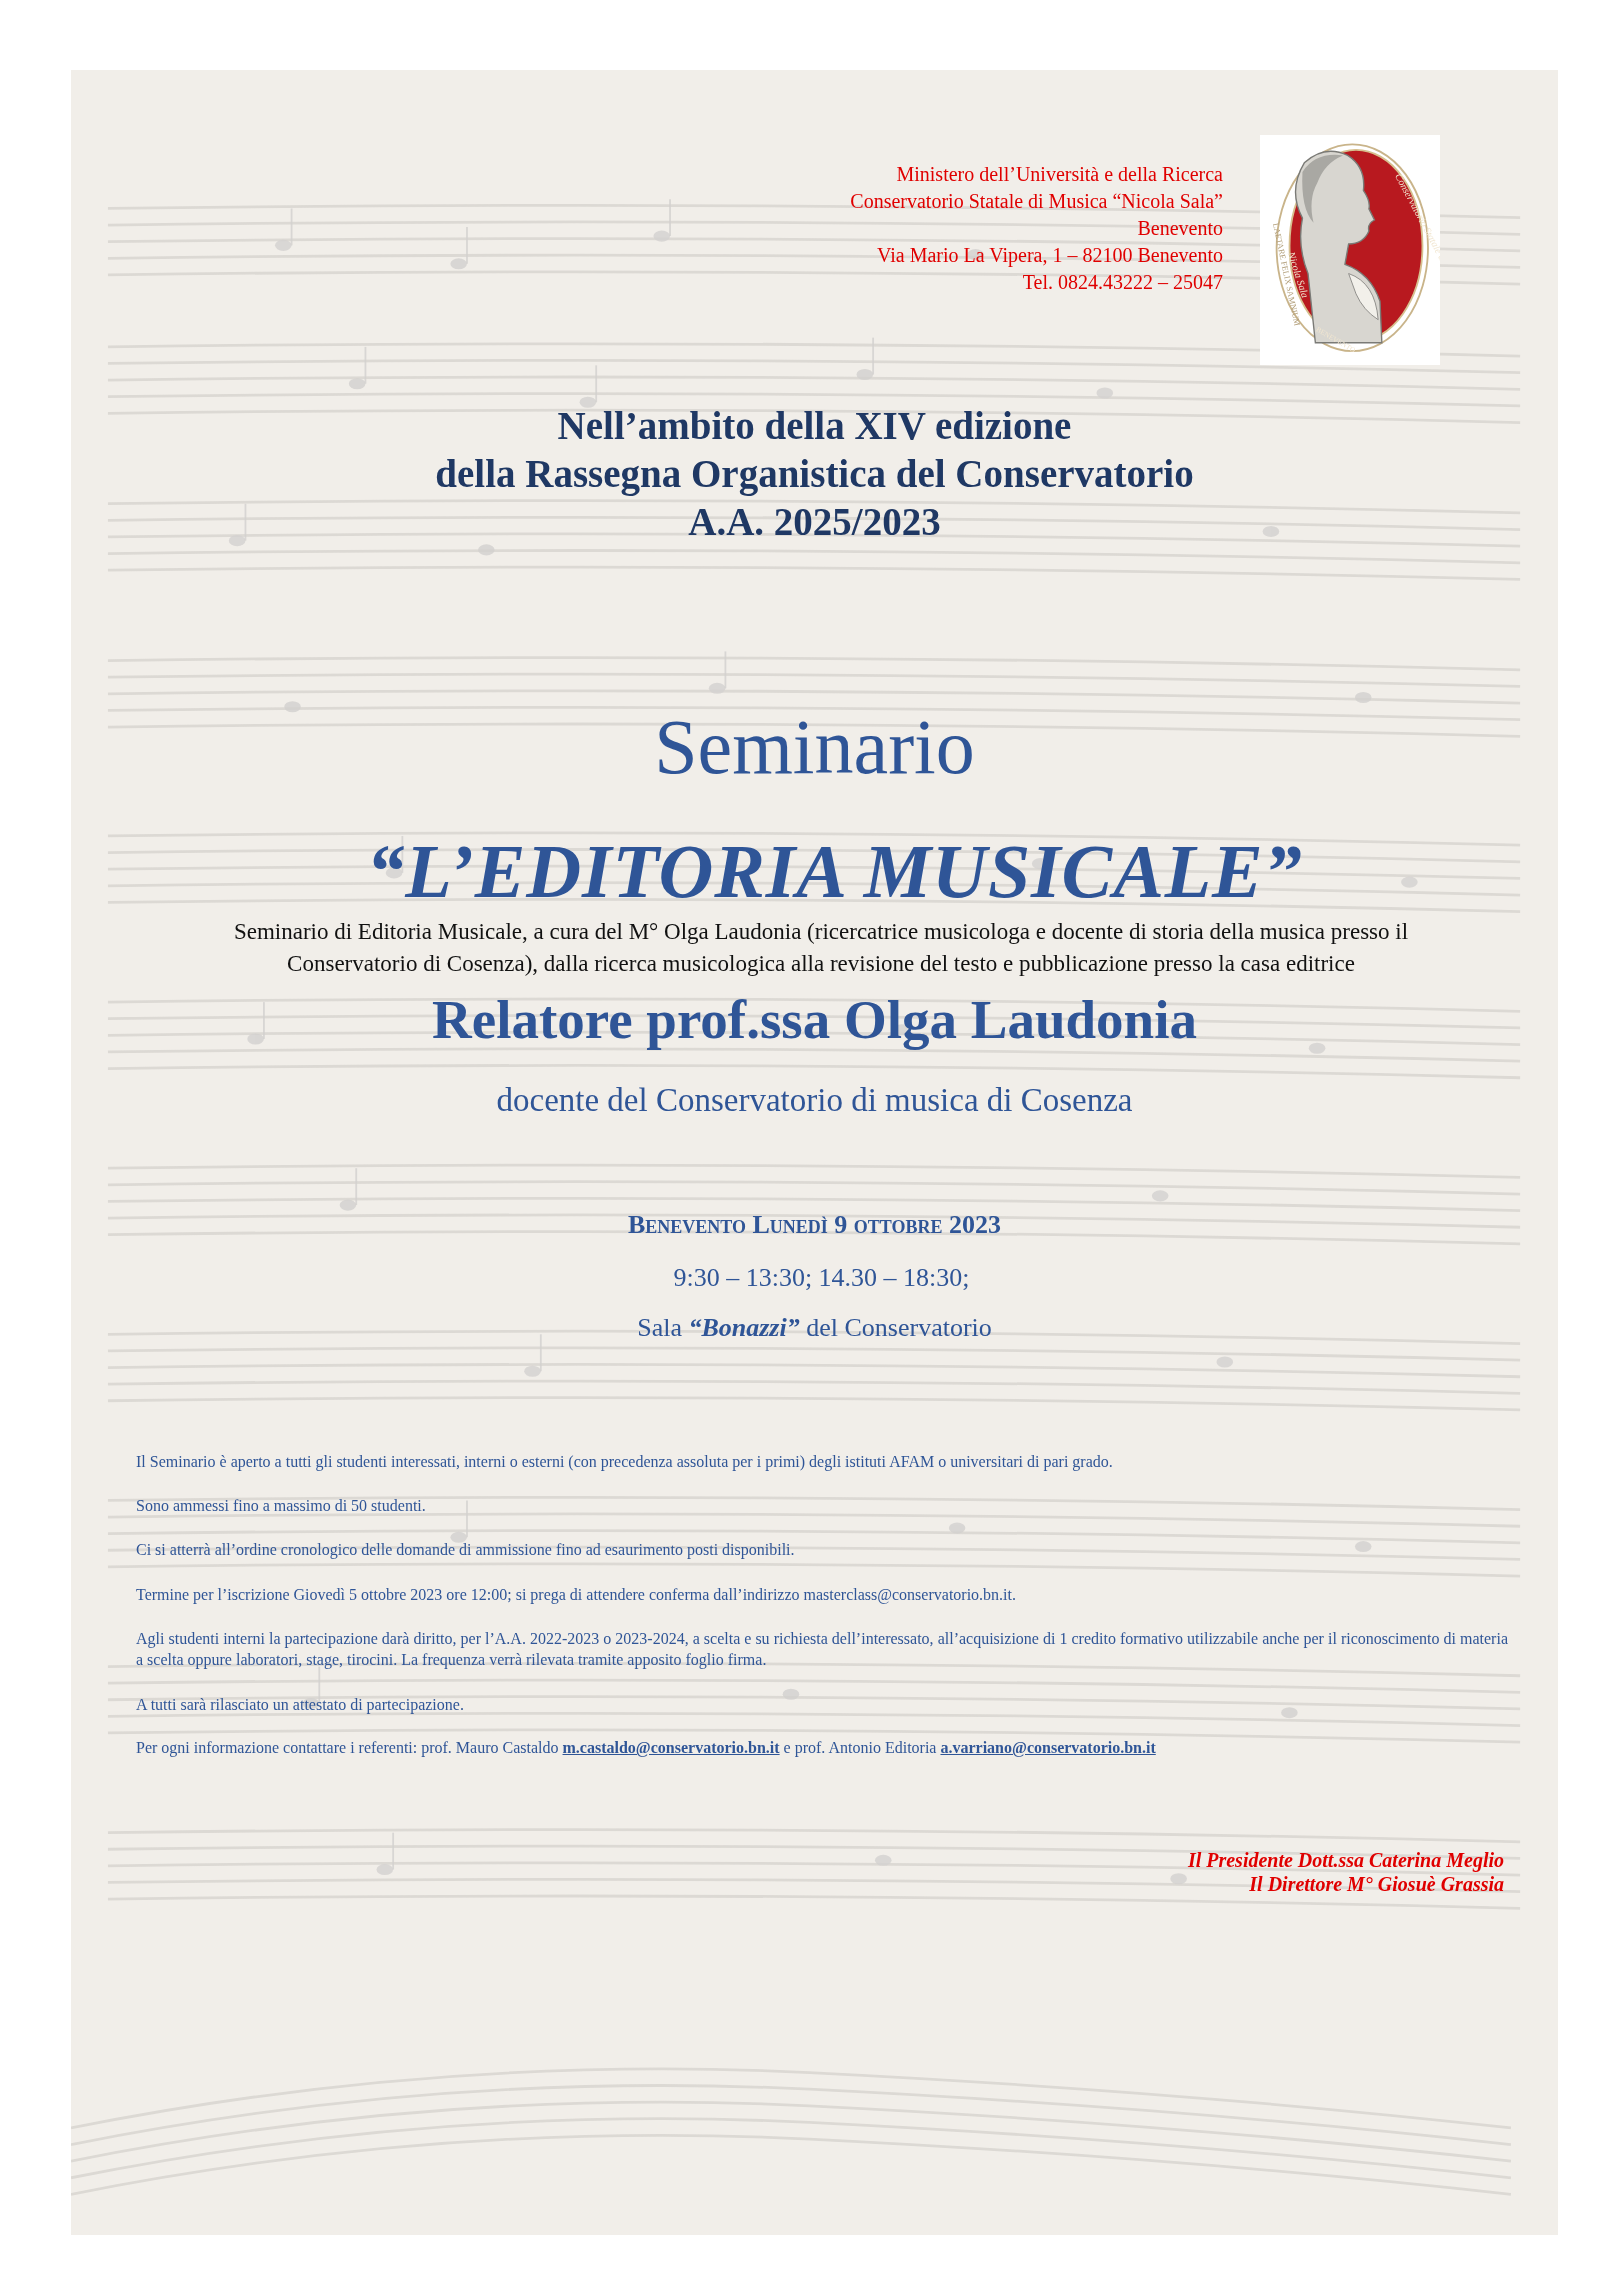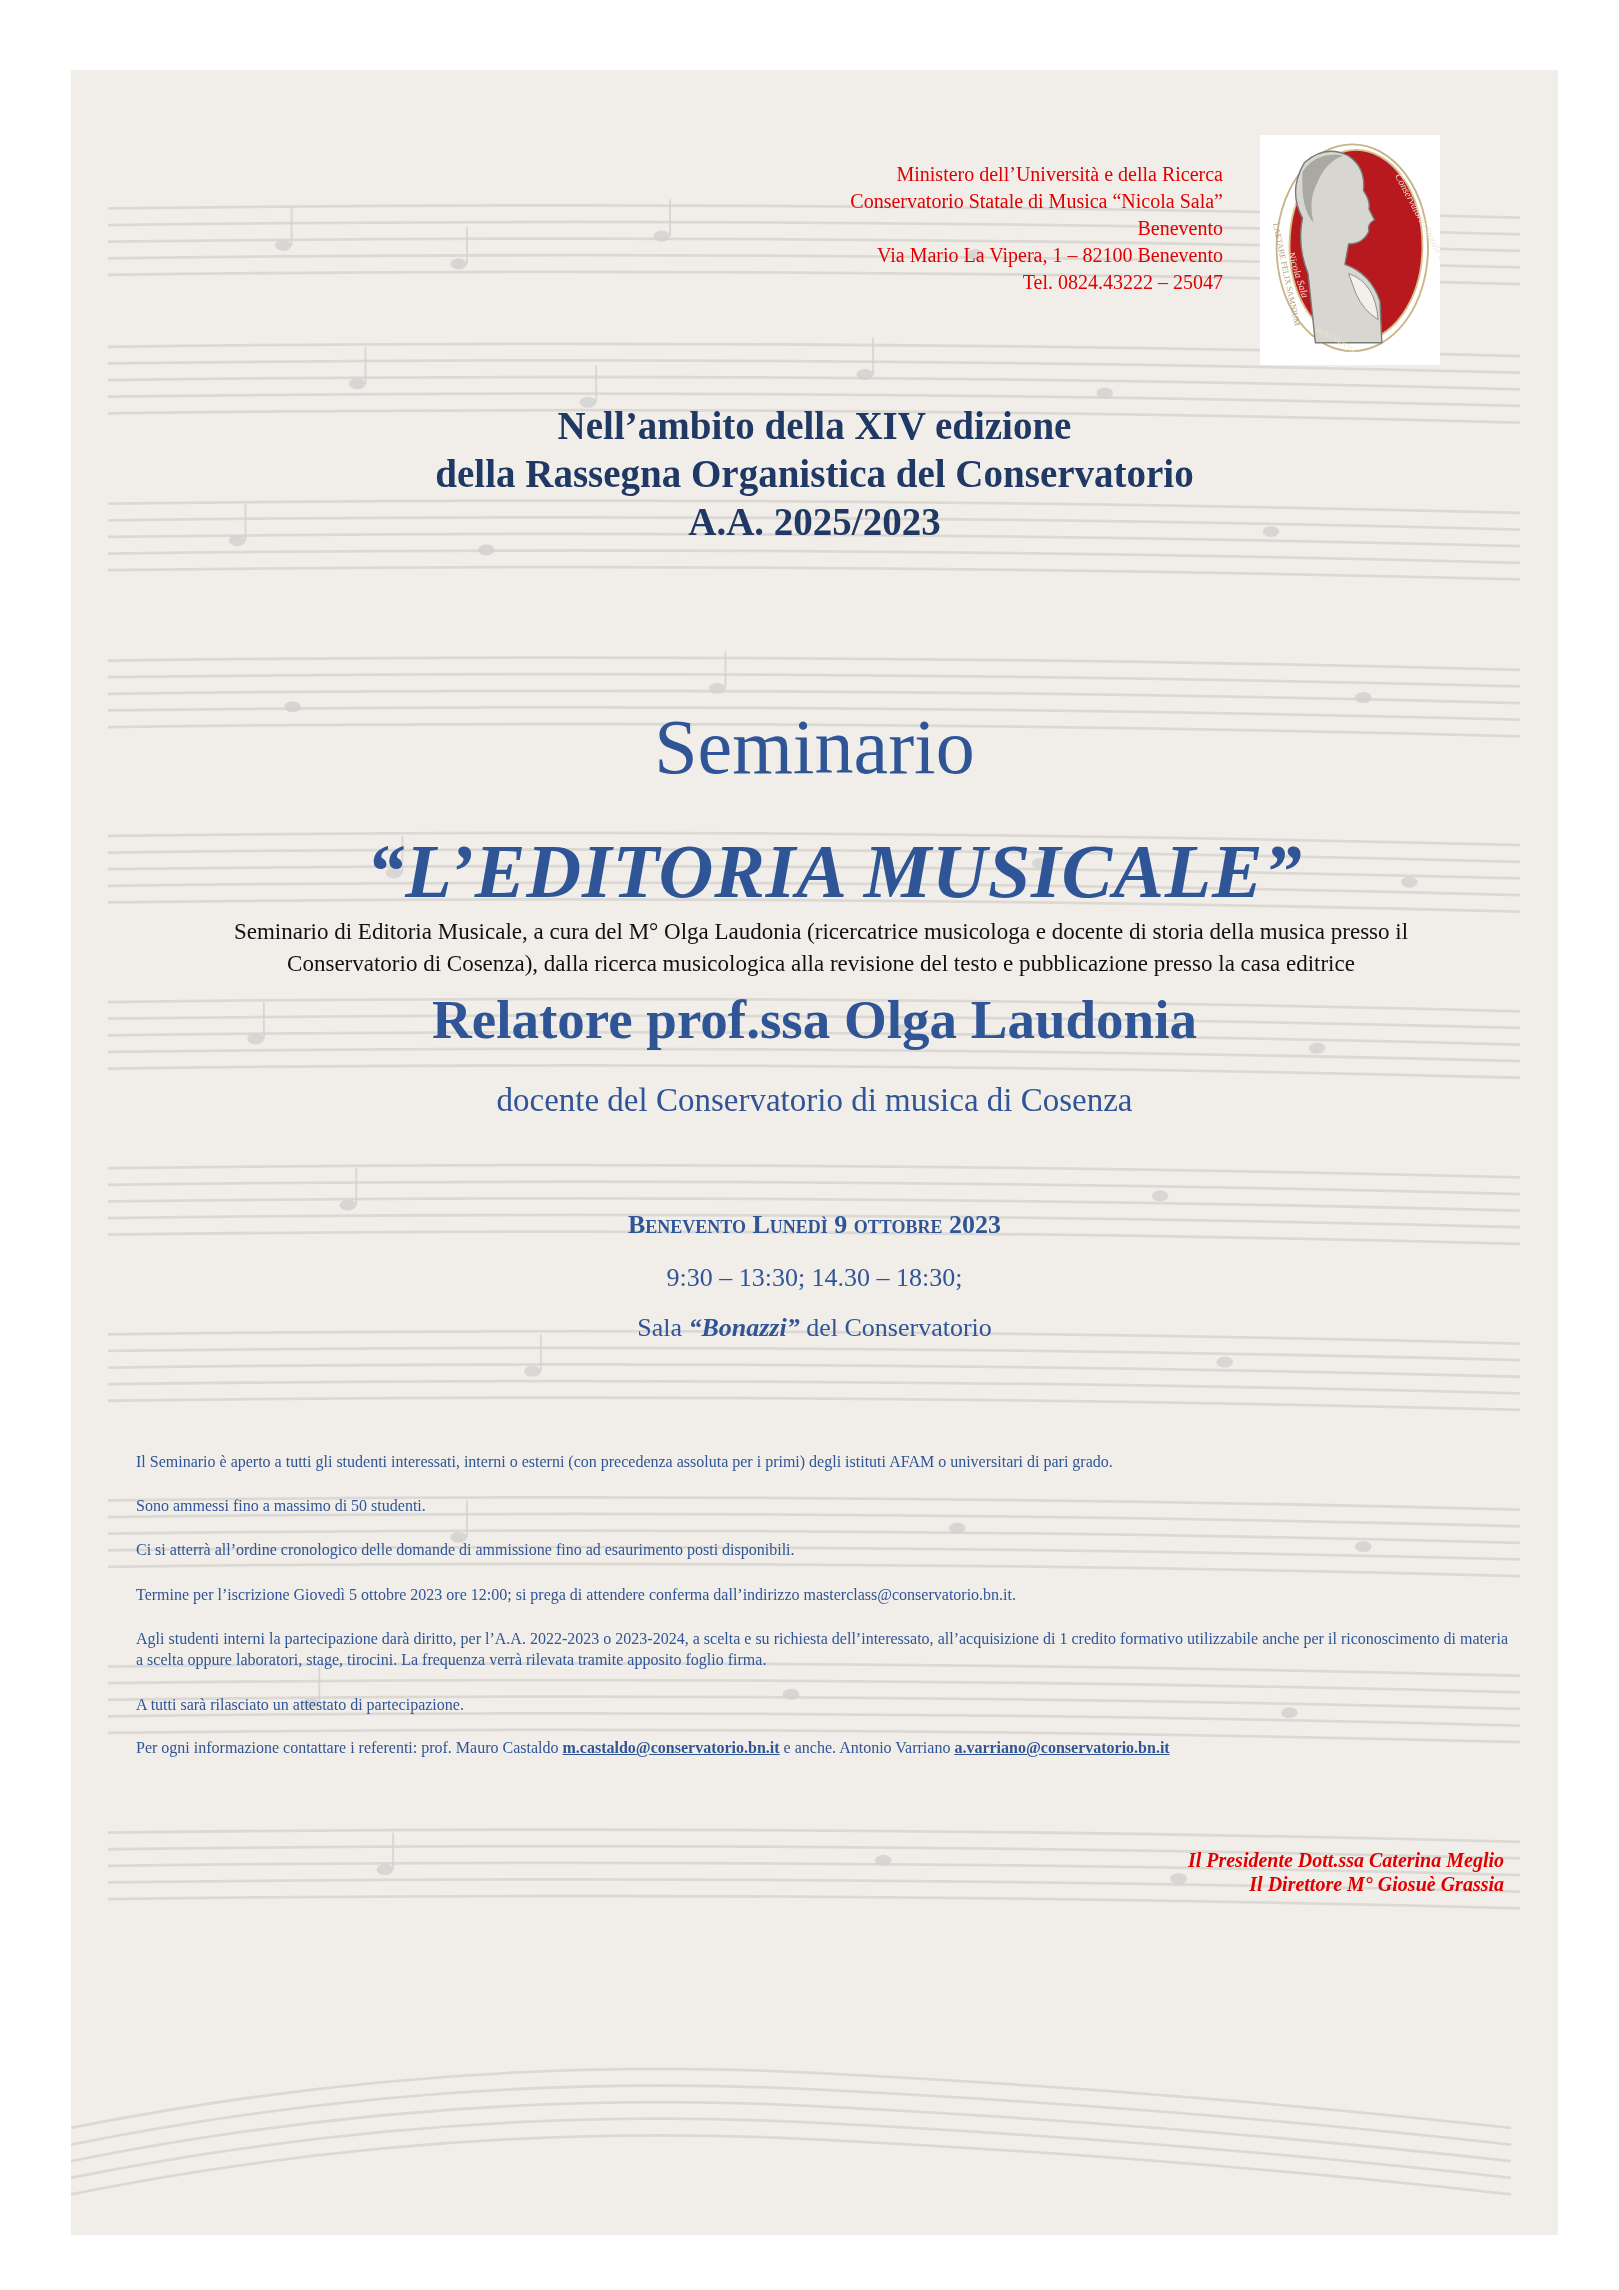--- a/index.html
+++ b/index.html
@@ -25,21 +25,21 @@
     background: #ffffff;
   }
   .center { position: absolute; left: 71px; width: 1487px; text-align: center; }
   .intro { top: 402px; color: #1f3864; font-weight: bold; font-size: 39px; line-height: 48px; }
   .seminar-title { top: 701px; color: #2f5597; font-size: 78px; line-height: 92px; }
   .editoria { top: 827px; color: #2f5597; font-size: 76px; font-weight: bold; font-style: italic; line-height: 89px; letter-spacing: 0.9px; padding-left: 20px; }
   .desc { top: 916px; left: 129px; width: 1384px; color: #111111; font-size: 23px; line-height: 32px; }
   .relatore { top: 983px; color: #2f5597; font-size: 55px; font-weight: bold; line-height: 74px; }
   .docente { top: 1077px; color: #2f5597; font-size: 33px; line-height: 46px; }
   .date-line { top: 1206px; color: #2f5597; font-size: 26px; font-weight: bold; line-height: 37px; font-variant: small-caps; }
-  .time-line { top: 1259px; color: #2f5597; font-size: 26px; line-height: 37px; }
+  .time-line { top: 1259px; color: #2f5597; font-size: 26px; line-height: 37px; margin-left: 7px; }
   .sala-line { top: 1309px; color: #2f5597; font-size: 26px; line-height: 37px; }
   .info { position: absolute; left: 132px; width: 1372px; color: #2f5597; font-size: 16px; line-height: 21px; }
   .info p { margin: 0; position: absolute; left: 4px; width: 1372px; }
   .info .justify { text-align: justify; text-align-last: left; }
   .info a { color: #2f5597; text-decoration: underline; font-weight: bold; }
   .signatures {
     position: absolute; right: 116px; top: 1848px; text-align: right;
     color: #e00000; font-weight: bold; font-style: italic; font-size: 20px; line-height: 24px;
   }
 </style>
@@ -235,20 +235,20 @@
 <div class="center time-line">9:30 – 13:30; 14.30 – 18:30;</div>
 <div class="center sala-line"><span>Sala </span><b><i>“Bonazzi”</i></b><span> del Conservatorio</span></div>
 
 <div class="info" style="top:0;">
   <p style="top:1451px;">Il Seminario è aperto a tutti gli studenti interessati, interni o esterni (con precedenza assoluta per i primi) degli istituti AFAM o universitari di pari grado.</p>
   <p style="top:1495px;">Sono ammessi fino a massimo di 50 studenti.</p>
   <p style="top:1539px;">Ci si atterrà all’ordine cronologico delle domande di ammissione fino ad esaurimento posti disponibili.</p>
   <p style="top:1584px;">Termine per l’iscrizione Giovedì 5 ottobre 2023 ore 12:00; si prega di attendere conferma dall’indirizzo masterclass@conservatorio.bn.it.</p>
   <p class="justify" style="top:1628px;">Agli studenti interni la partecipazione darà diritto, per l’A.A. 2022-2023 o 2023-2024, a scelta e su richiesta dell’interessato, all’acquisizione di 1 credito formativo utilizzabile anche per il riconoscimento di materia a scelta oppure laboratori, stage, tirocini. La frequenza verrà rilevata tramite apposito foglio firma.</p>
   <p style="top:1694px;">A tutti sarà rilasciato un attestato di partecipazione.</p>
-  <p style="top:1737px;"><span>Per ogni informazione contattare i referenti: prof. Mauro Castaldo </span><a>m.castaldo@conservatorio.bn.it</a><span> e anche. Antonio Varriano </span><a>a.varriano@conservatorio.bn.it</a></p>
+  <p style="top:1737px;"><span>Per ogni informazione contattare i referenti: prof. Mauro Castaldo </span><a>m.castaldo@conservatorio.bn.it</a><span> e prof. Antonio Editoria </span><a>a.varriano@conservatorio.bn.it</a></p>
 </div>
 
 <div class="signatures">
   <div>Il Presidente Dott.ssa Caterina Meglio</div>
   <div>Il Direttore M° Giosuè Grassia</div>
 </div>
 
 
 </body></html>

